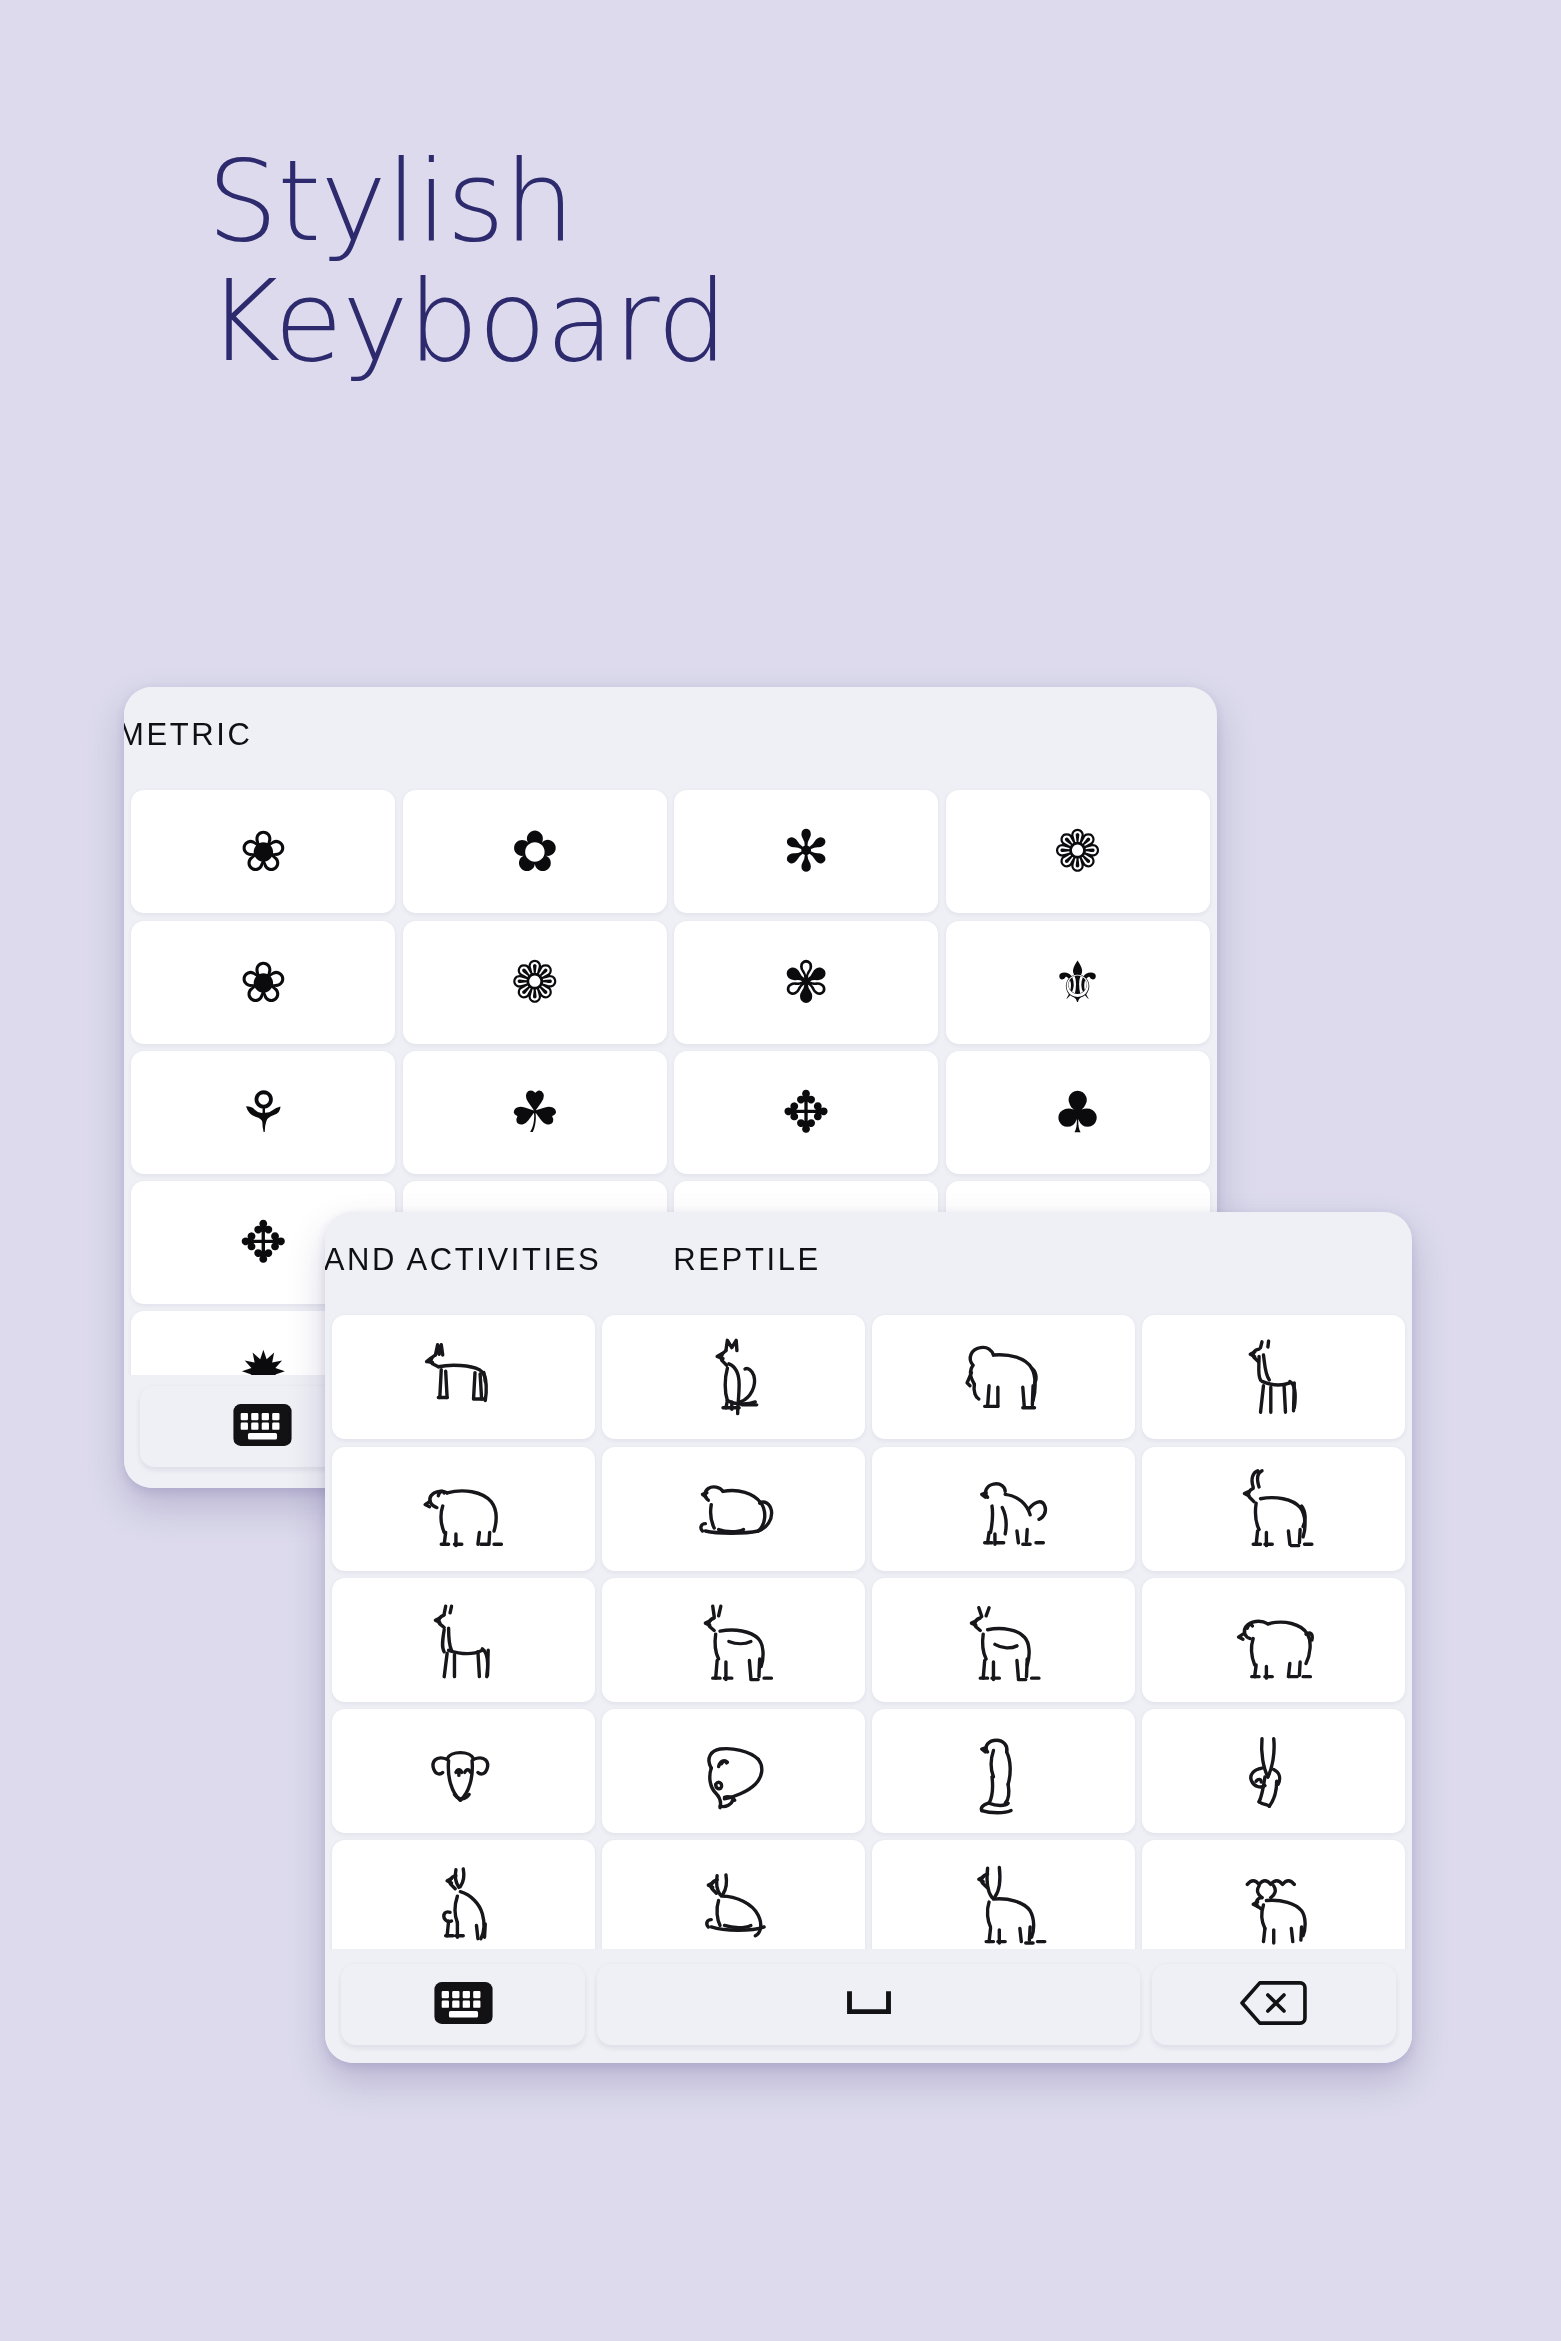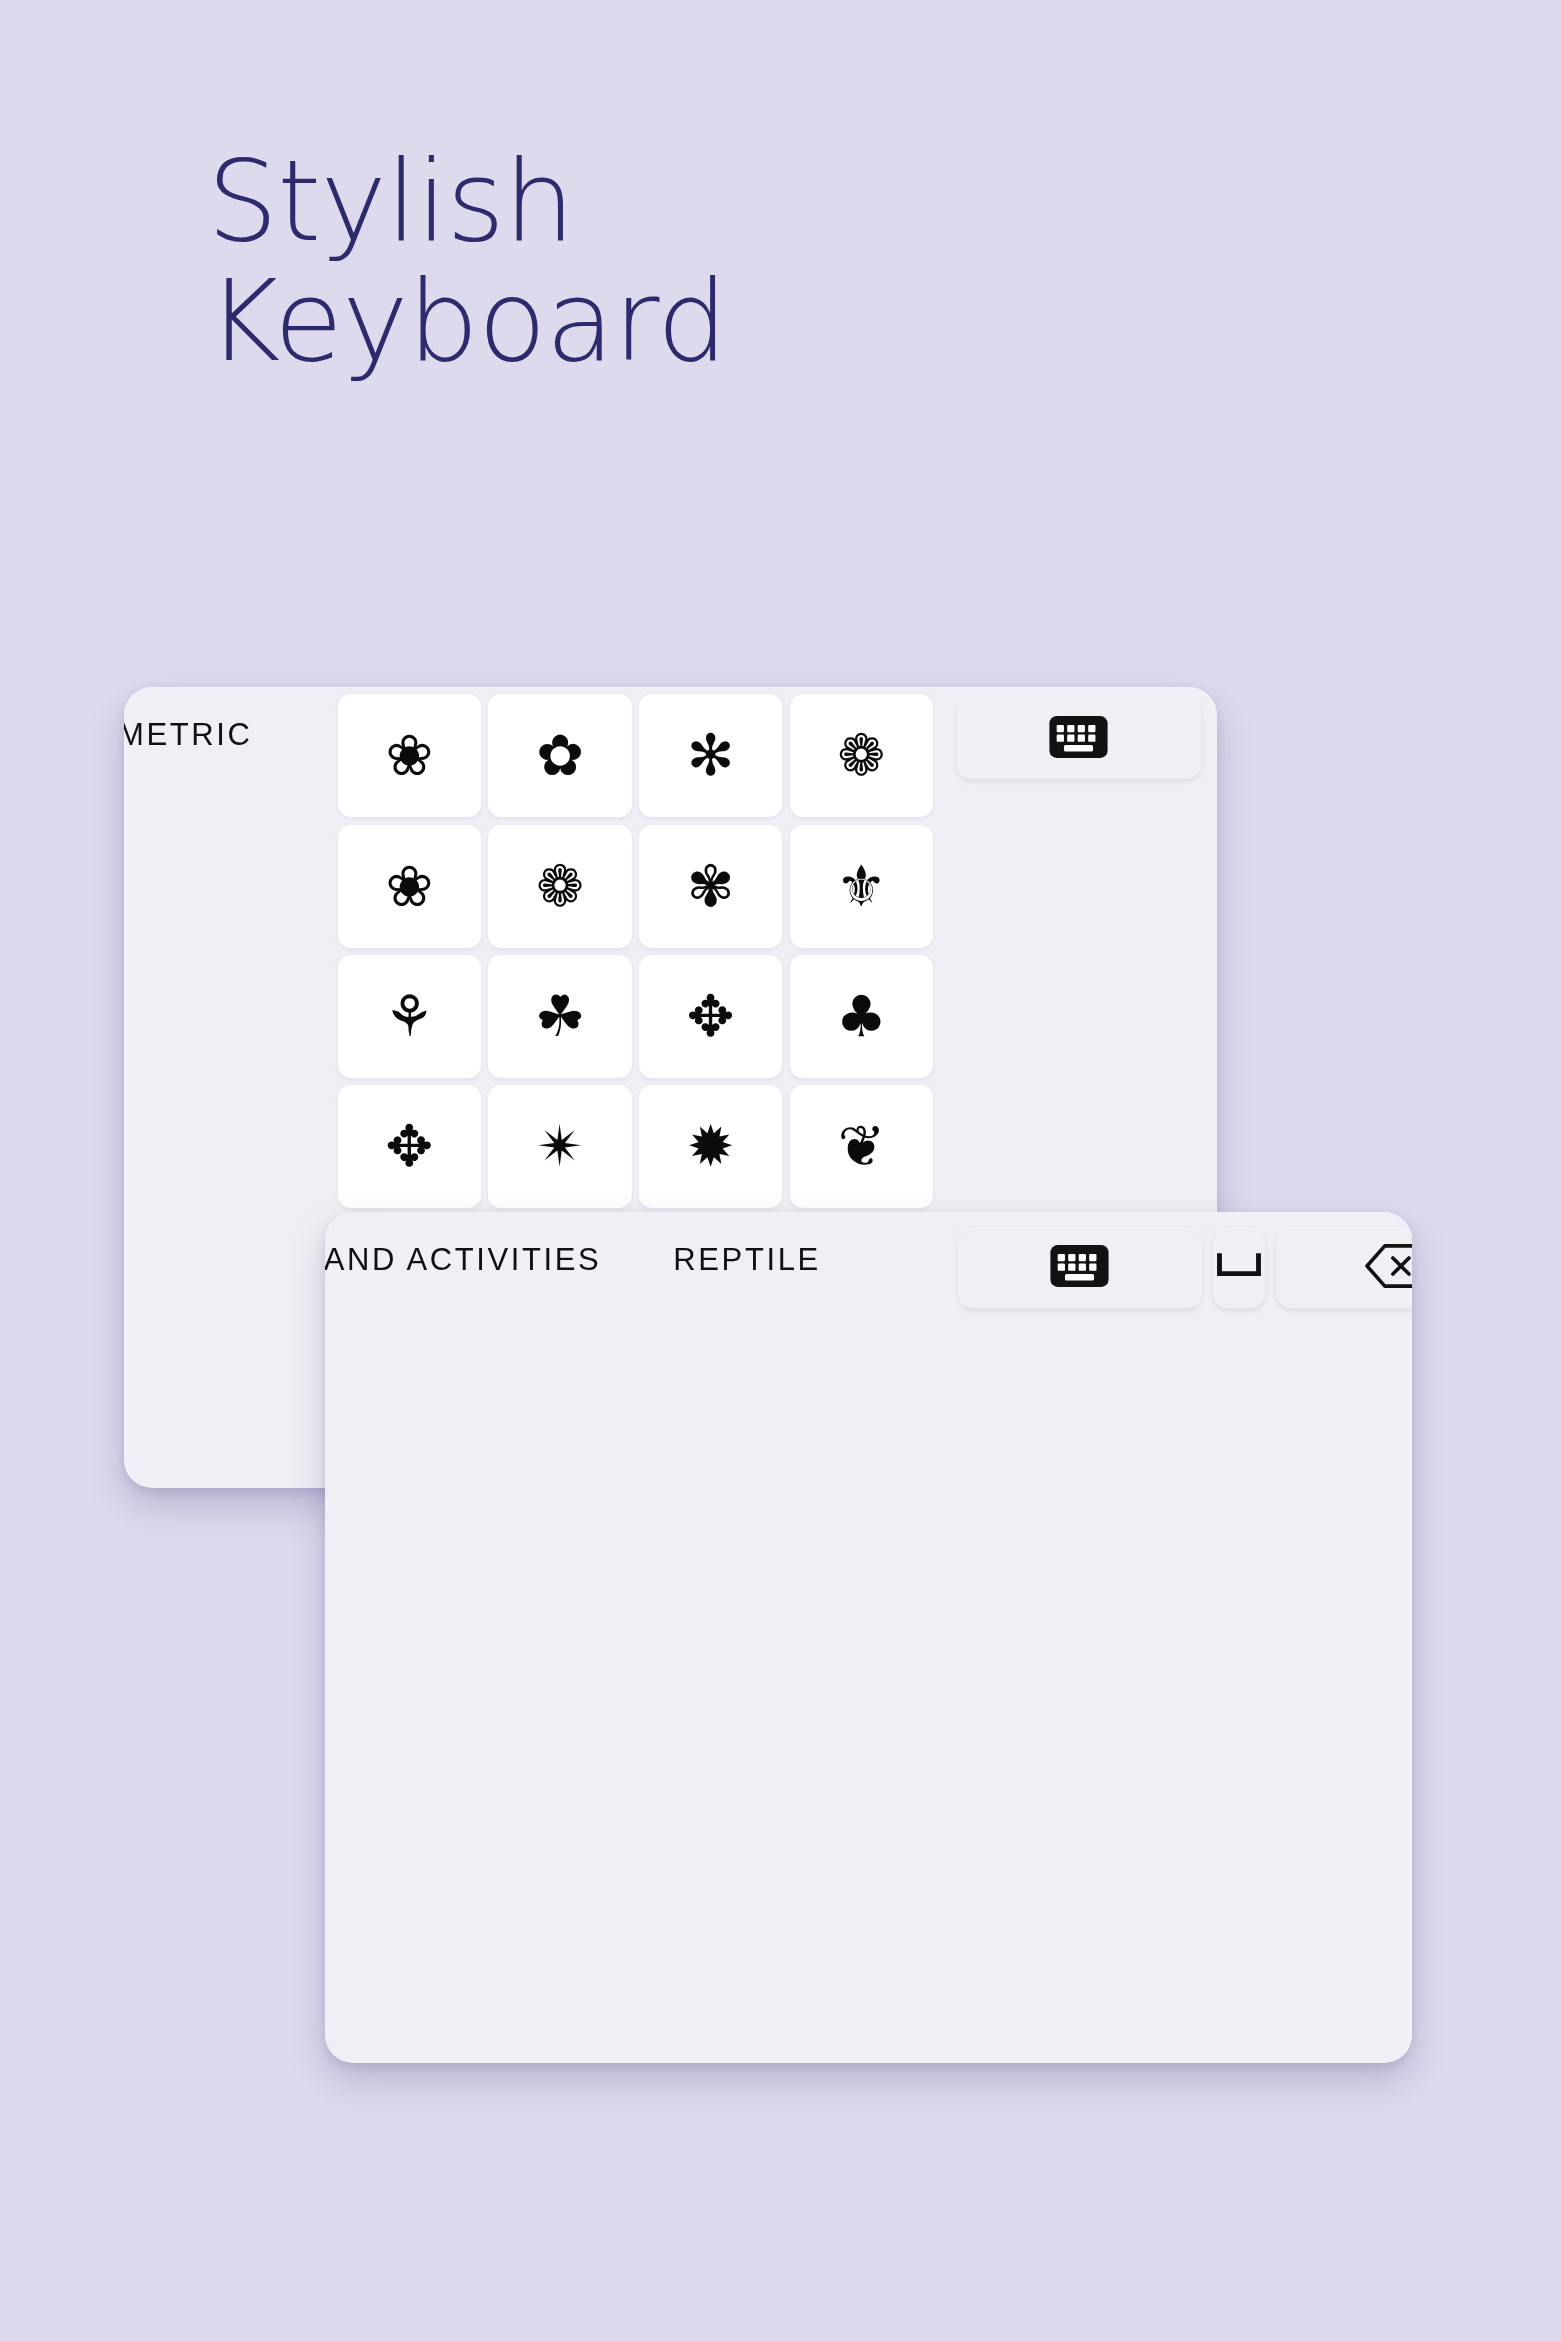--- a/index.html
+++ b/index.html
@@ -29,21 +29,21 @@
 
   
   .kb-panel {
     position:absolute;
     background:#eff0f5;
     border-radius:28px;
     box-shadow:0 18px 37px rgba(62,52,120,.22),
                0 3.3px 9.8px rgba(62,52,120,.12);
     overflow:hidden;
     display:flex;
-    flex-direction:row;
+    flex-direction:column;
   }
 
   
   .tabbar {
     flex:0 0 auto;
     height:96px;
     background:#eff0f5;
     display:flex;
     align-items:flex-end;
     position:relative;

